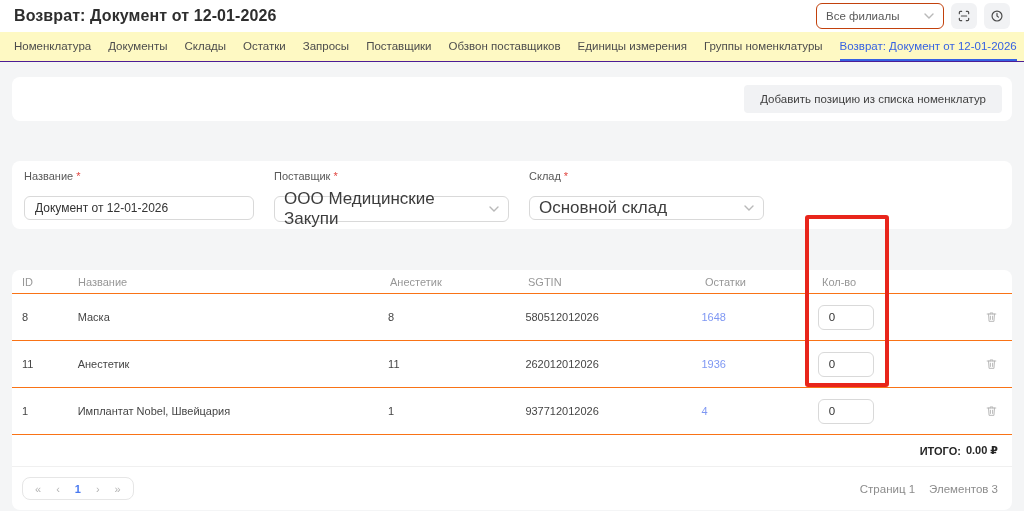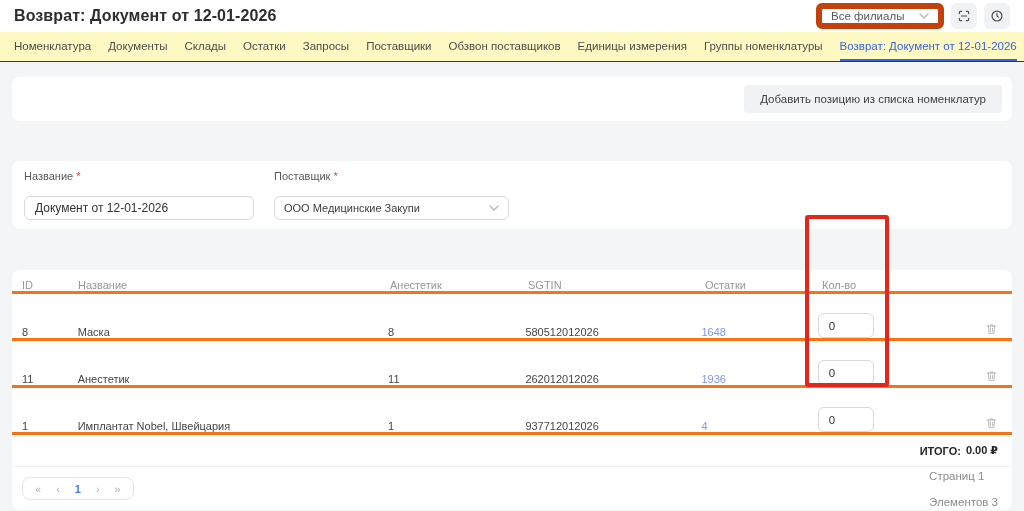--- a/index.html
+++ b/index.html
@@ -10,21 +10,21 @@
     font-size:12px;
   }
   
   .app-header {
     background:#fff; height:32px; padding:0 14px;
     display:flex; align-items:center; justify-content:space-between;
   }
   .page-title { font-size:16px; font-weight:600; color:#2e2e2e; letter-spacing:.1px; }
   .header-controls { display:flex; align-items:center; gap:7px; }
   .branch-select {
-    width:128px; height:26px; border:6px solid #c2410c; border-radius:6px; background:#fff;
+    width:128px; height:26px; border:1px solid #c2410c; border-radius:6px; background:#fff;
     display:flex; align-items:center; justify-content:space-between;
     padding:0 9px; font-size:11.5px; color:#595959; cursor:pointer;
   }
   .icon-btn {
     width:26px; height:26px; border-radius:6px; background:#f1f2f4; border:none;
     display:flex; align-items:center; justify-content:center; color:#4a4a4a; cursor:pointer;
   }
   .chev { color:#b9b9b9; display:flex; }
   
   .tabbar {
@@ -54,25 +54,25 @@
   .field-label { font-size:11px; color:#595959; margin-bottom:14px; }
   .req { color:#e0443f; margin-left:3px; }
   .text-input {
     height:26px; border:1px solid #d9d9d9; border-radius:6px; padding:0 10px;
     font-size:12px; color:#333; font-family:inherit; outline:none; background:#fff;
   }
   .w-name { width:230px; } .w-sel { width:235px; }
   .select-box {
     height:26px; border:1px solid #d9d9d9; border-radius:6px; padding:0 9px;
     display:flex; align-items:center; justify-content:space-between;
-    font-size:11px; color:#3d3d3d; cursor:pointer; background:#fff;
+    font-size:17px; color:#3d3d3d; cursor:pointer; background:#fff;
   }
   
   .table-card { height:240px; margin-bottom:6px; display:flex; flex-direction:column; }
-  .trow { display:flex; align-items:flex-end; padding:0 12px 0 10px; border-bottom:3px solid #f97316; }
+  .trow { display:flex; align-items:center; padding:0 12px 0 10px; border-bottom:1px solid #f97316; }
   .thead { height:24px; color:#979797; font-size:11px; }
   .tbody-row { height:47px; font-size:11px; color:#454545; }
   .c-id{width:56px;} .c-name{width:312px;} .c-bar{width:138px;} .c-sgtin{width:177px;}
   .c-stock{width:117px;} .c-qty{width:166px;}
   .c-act{flex:1; display:flex; justify-content:flex-end;}
   .stock-link { color:#7e97f3; cursor:pointer; }
   .qty-input {
     width:56px; height:25px; border:1px solid #d9d9d9; border-radius:6px;
     padding:0 0 0 10px; font-size:11.5px; color:#333; font-family:inherit; outline:none;
   }
@@ -82,21 +82,21 @@
     gap:5px; padding-right:14px; border-bottom:1px solid #f0f0f0;
     font-size:11px; font-weight:700; color:#262626;
   }
   .pager-row { flex:1; display:flex; align-items:center; justify-content:space-between; padding:0 14px 0 10px; }
   .pager {
     height:23px; border:1px solid #e6e6e6; border-radius:8px; display:flex;
     align-items:center; gap:15px; padding:0 12px; font-size:11px; color:#b3b3b3;
   }
   .pager span { cursor:pointer; }
   .pager .page-num { color:#4a7af0; font-weight:700; cursor:default; }
-  .pager-info { display:flex; gap:14px; font-size:11.5px; color:#8c8c8c;flex-direction:column; }
+  .pager-info { display:flex; gap:14px; font-size:11.5px; color:#8c8c8c; }
   
   .footer-card { height:43px; display:flex; align-items:center; gap:8px; padding:0 10px; border-radius:8px 8px 0 0; }
   .btn-primary { background:#4b84f3; color:#fff; height:26px; padding:0 14px; }
   .btn-plain { background:#f1f2f4; color:#3f3f3f; height:26px; padding:0 14px; }
   
   .annotation-rect {
     position:absolute; left:805px; top:215px; width:84px; height:172px;
     border:4px solid #e8251b; border-radius:3px; pointer-events:none; z-index:50;
   }
   svg { display:block; }
@@ -165,20 +165,33 @@
       </div>
       <div class="select-box w-sel">
         <span>ООО Медицинские Закупи</span>
         <span class="chev">
           <svg width="10" height="6" viewBox="0 0 10 6">
               <path d="M1 1l4 4 4-4" stroke="currentColor" stroke-width="1.4" fill="none" stroke-linecap="round"></path>
             </svg>
         </span>
       </div>
     </div>
+    <div class="field">
+      <div class="field-label">
+        <span>Склад</span><span class="req">*</span>
+      </div>
+      <div class="select-box w-sel">
+        <span>Основной склад</span>
+        <span class="chev">
+          <svg width="10" height="6" viewBox="0 0 10 6">
+              <path d="M1 1l4 4 4-4" stroke="currentColor" stroke-width="1.4" fill="none" stroke-linecap="round"></path>
+            </svg>
+        </span>
+      </div>
+    </div>
   </section>
 
   <section class="card table-card">
     <div class="trow thead">
       <div class="c-id">ID</div>
       <div class="c-name">Название</div>
       <div class="c-bar">Анестетик</div>
       <div class="c-sgtin">SGTIN</div>
       <div class="c-stock">Остатки</div>
       <div class="c-qty">Кол-во</div>

